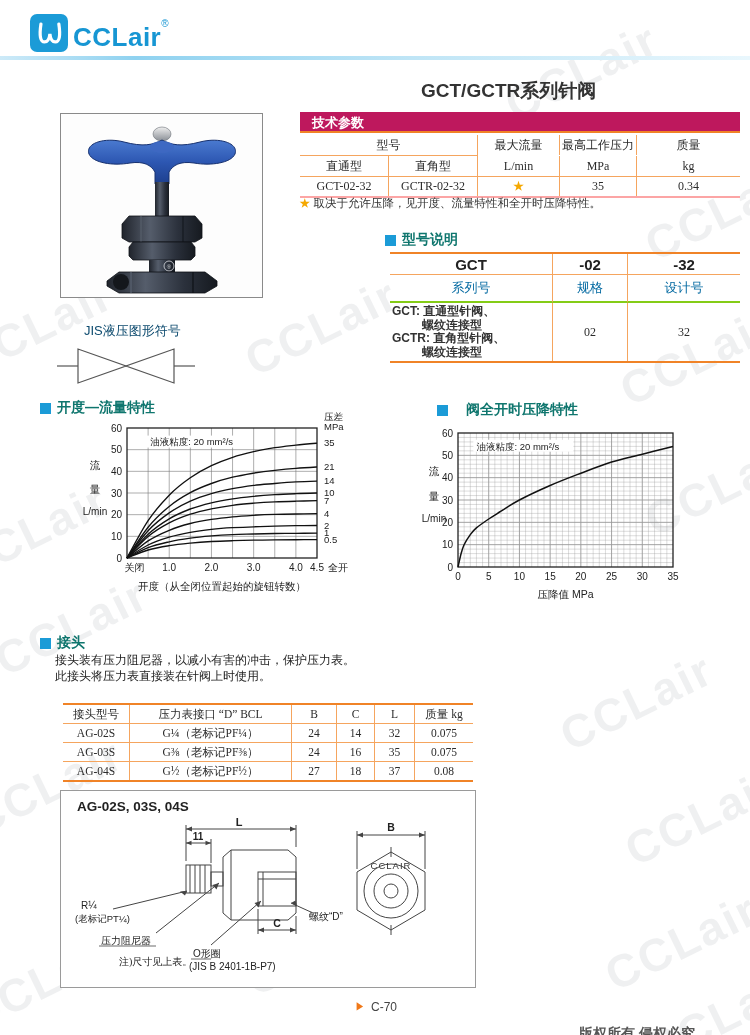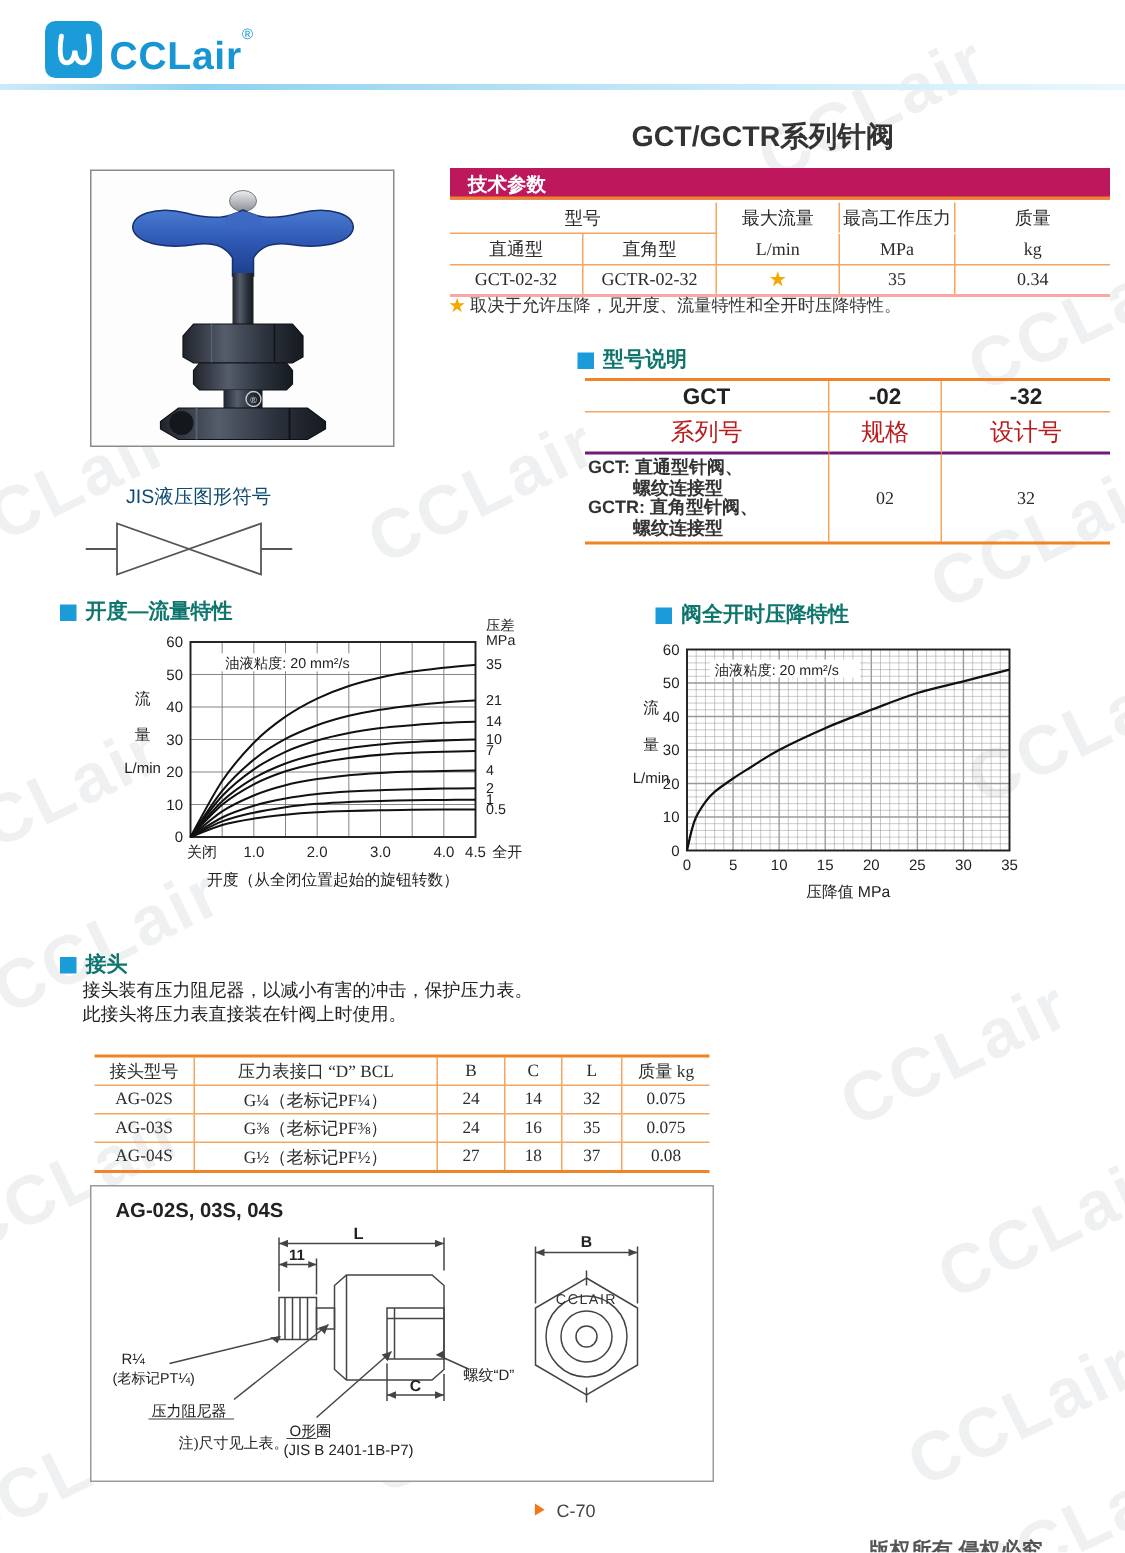--- a/index.html
+++ b/index.html
@@ -39,21 +39,21 @@
   .span2{grid-column:1 / span 2;}
   .tech-note{position:absolute;left:299px;top:196px;font-family:"Liberation Serif",serif;font-size:11.5px;color:#333;}
   .star{color:#f5a800;}
   
   .model-table{position:absolute;left:390px;top:252px;width:350px;
                display:grid;grid-template-columns:163px 75px 112px;
                border-top:2px solid #f08327;border-bottom:2px solid #f08327;
                font-family:"Liberation Serif",serif;}
   .mc{display:flex;align-items:center;justify-content:center;text-align:center;}
   .mc.r1{height:20px;font-family:"Liberation Sans",sans-serif;font-size:15px;font-weight:bold;color:#222;border-bottom:1px solid #f5a55e;}
-  .mc.r2{height:26px;font-size:16px;color:#b91c1c;border-bottom:2px solid #701a75;}
+  .mc.r2{height:26px;font-size:13px;color:#0369a1;border-bottom:2px solid #84cc16;}
   .mc.r3{height:58px;font-size:12px;}
   .model-desc-cell{font-family:"Liberation Sans",sans-serif;font-size:11.5px;font-weight:bold;color:#333;
                    justify-content:flex-start;text-align:left;line-height:13.5px;padding-left:2px;}
   .model-desc-cell .ind{padding-left:30px;}
   
   .chart-svg{position:absolute;}
   .chart-svg text{font-family:"Liberation Sans",sans-serif;}
   
   .joint-lines{position:absolute;left:55px;top:652px;font-family:"Liberation Serif",serif;
                font-size:12px;line-height:16px;color:#222;}
@@ -265,21 +265,21 @@
       <path d="M54,146C57.5,144.7 68.1,140.1 75.1,138C82.1,135.9 89.2,134.8 96.2,133.7C103.2,132.5 110.3,131.8 117.3,131.1C124.3,130.4 131.3,129.9 138.4,129.5C145.5,129.1 152.6,128.9 159.6,128.7C166.6,128.5 173.7,128.3 180.7,128.2C187.7,128.0 194.8,127.9 201.8,127.8C208.8,127.7 215.9,127.7 222.9,127.7C229.9,127.7 240.5,127.6 244,127.6" fill="none" stroke="#111" stroke-width="1.35" stroke-linejoin="round"></path>
       <text x="251" y="130.58333333333331" font-size="9.5" fill="#222">0.5</text>
       <text x="251" y="8" font-size="9.5" fill="#222">压差</text>
       <text x="251" y="18" font-size="9.5" fill="#222">MPa</text>
       <text x="22" y="57" font-size="10.5" fill="#222" text-anchor="middle">流</text>
       <text x="22" y="81" font-size="10.5" fill="#222" text-anchor="middle">量</text>
       <text x="22" y="103" font-size="10" fill="#222" text-anchor="middle">L/min</text>
       <text x="149" y="178" font-size="10.5" fill="#222" text-anchor="middle">开度（从全闭位置起始的旋钮转数）</text>
     </svg>
 
-  <div class="sec-title" style="left:437px;top:401px;">
+  <div class="sec-title" style="left:437px;top:401px;gap:12px;">
     <span class="sec-sq"></span>
     <span>阀全开时压降特性</span>
   </div>
   <svg id="chart2" class="chart-svg" style="left:420px;top:418px;" width="300" height="195" viewBox="0 0 300 195">
       <line x1="44.14285714285714" y1="15" x2="44.14285714285714" y2="149" stroke="#999" stroke-width="0.35"></line>
       <line x1="50.285714285714285" y1="15" x2="50.285714285714285" y2="149" stroke="#999" stroke-width="0.35"></line>
       <line x1="56.42857142857143" y1="15" x2="56.42857142857143" y2="149" stroke="#999" stroke-width="0.35"></line>
       <line x1="62.57142857142857" y1="15" x2="62.57142857142857" y2="149" stroke="#999" stroke-width="0.35"></line>
       <line x1="68.71428571428571" y1="15" x2="68.71428571428571" y2="149" stroke="#999" stroke-width="0.9"></line>
       <line x1="74.85714285714286" y1="15" x2="74.85714285714286" y2="149" stroke="#999" stroke-width="0.35"></line>

